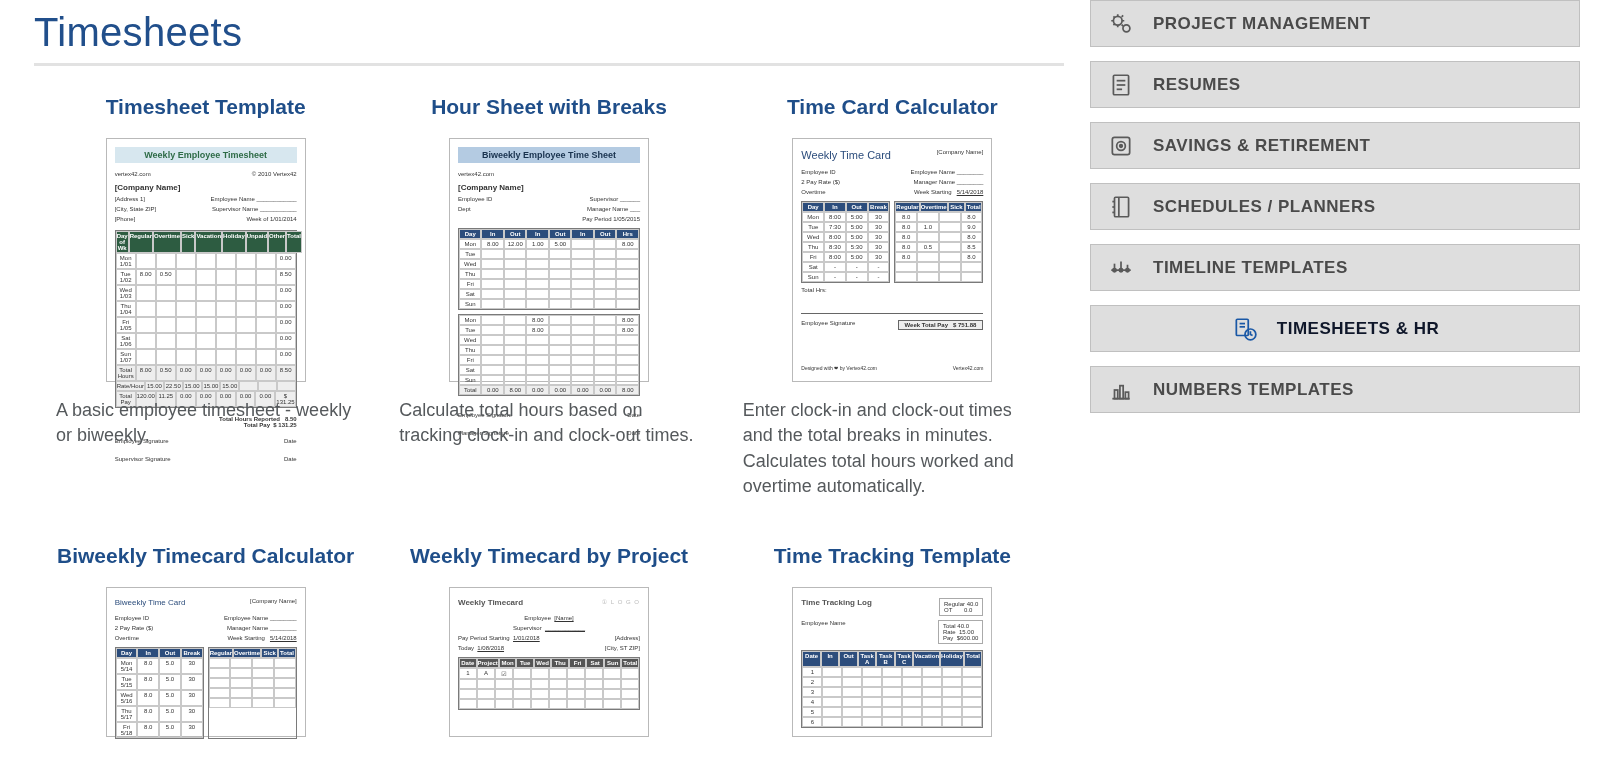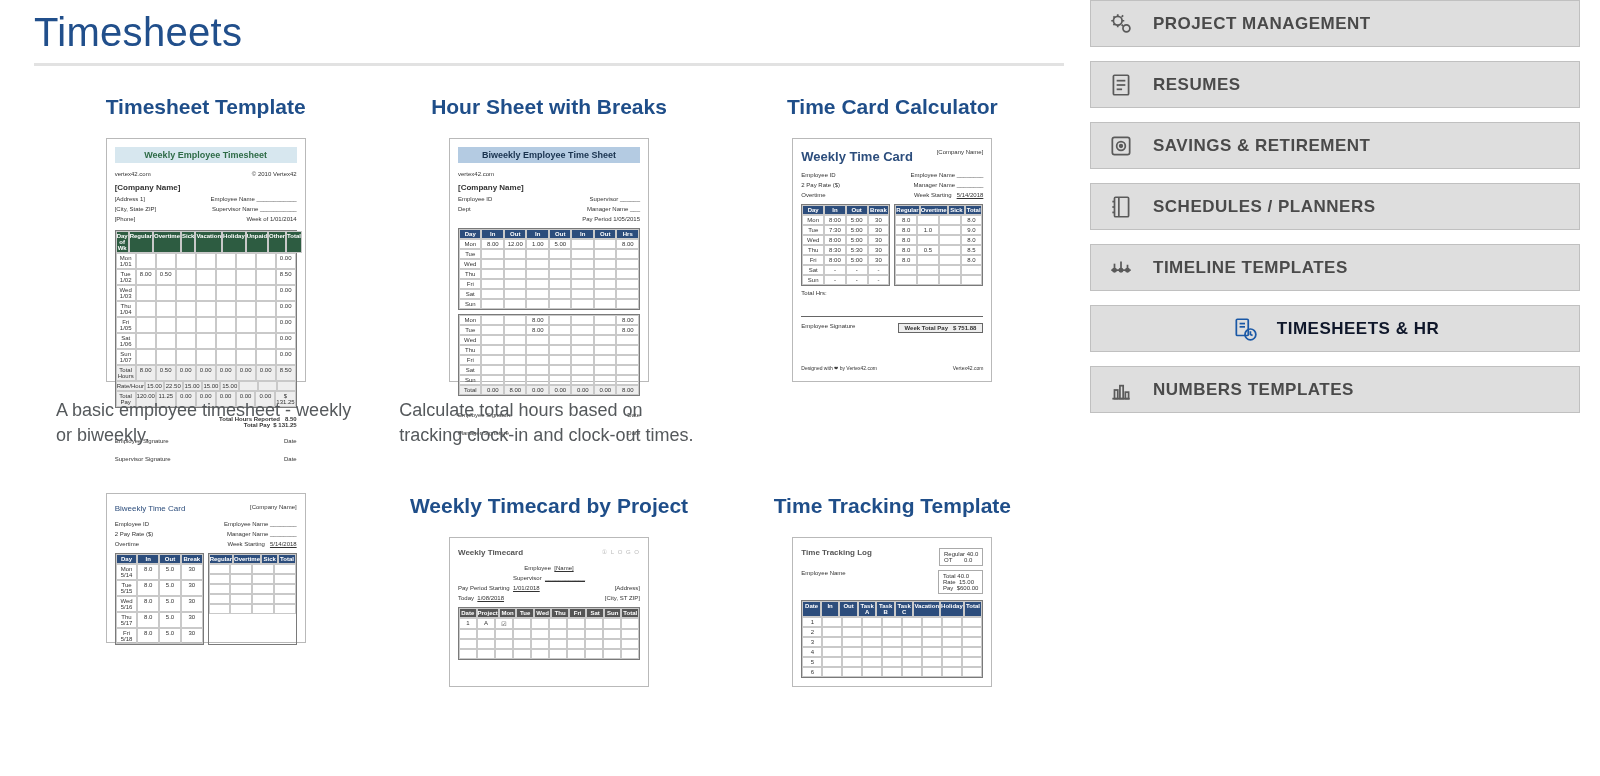--- a/index.html
+++ b/index.html
@@ -488,21 +488,21 @@
               <span class="tiny">Date</span>
             </div>
         </div>
         <div class="card-desc">Calculate total hours based on tracking clock-in and clock-out times.</div>
       </div>
 
       <div class="card">
         <div class="card-title">Time Card Calculator</div>
         <div class="thumb">
           <div class="meta-row">
-              <span style="font-size:13px;font-weight:700;color:#2c4d7c;">Weekly Time Card</span>
+              <span style="font-size:11px;font-weight:400;color:#2c4d7c;">Weekly Time Card</span>
               <span class="tiny">[Company Name]</span>
             </div>
           <div class="meta-row" style="margin-top:6px;">
               <span class="tiny">Employee ID</span>
               <span class="tiny">Employee Name ________</span>
             </div>
           <div class="meta-row">
               <span class="tiny">2 Pay Rate ($)</span>
               <span class="tiny">Manager Name ________</span>
             </div>
@@ -620,23 +620,25 @@
           <div class="meta-row">
               <span class="tiny">Employee Signature</span>
               <span class="tiny" style="border:1px solid #666;padding:1px 6px;background:#eee;"><b>Week Total Pay &nbsp; $ 751.88</b></span>
             </div>
           <div style="flex:1"></div>
           <div class="meta-row">
               <span class="tiny" style="font-size:5px;">Designed with ❤ by Vertex42.com</span>
               <span class="tiny" style="font-size:5px;">Vertex42.com</span>
             </div>
         </div>
+        <div class="card-desc">Enter clock-in and clock-out times and the total breaks in minutes. Calculates total hours worked and overtime automatically.</div>
       </div>
 
       <div class="card">
+        <div class="card-title">Biweekly Timecard Calculator</div>
         <div class="thumb short">
           <div class="meta-row">
               <span style="font-size:8px;font-weight:400;color:#2c4d7c;">Biweekly Time Card</span>
               <span class="tiny">[Company Name]</span>
             </div>
           <div class="meta-row" style="margin-top:6px;">
               <span class="tiny">Employee ID</span>
               <span class="tiny">Employee Name ________</span>
             </div>
           <div class="meta-row">

